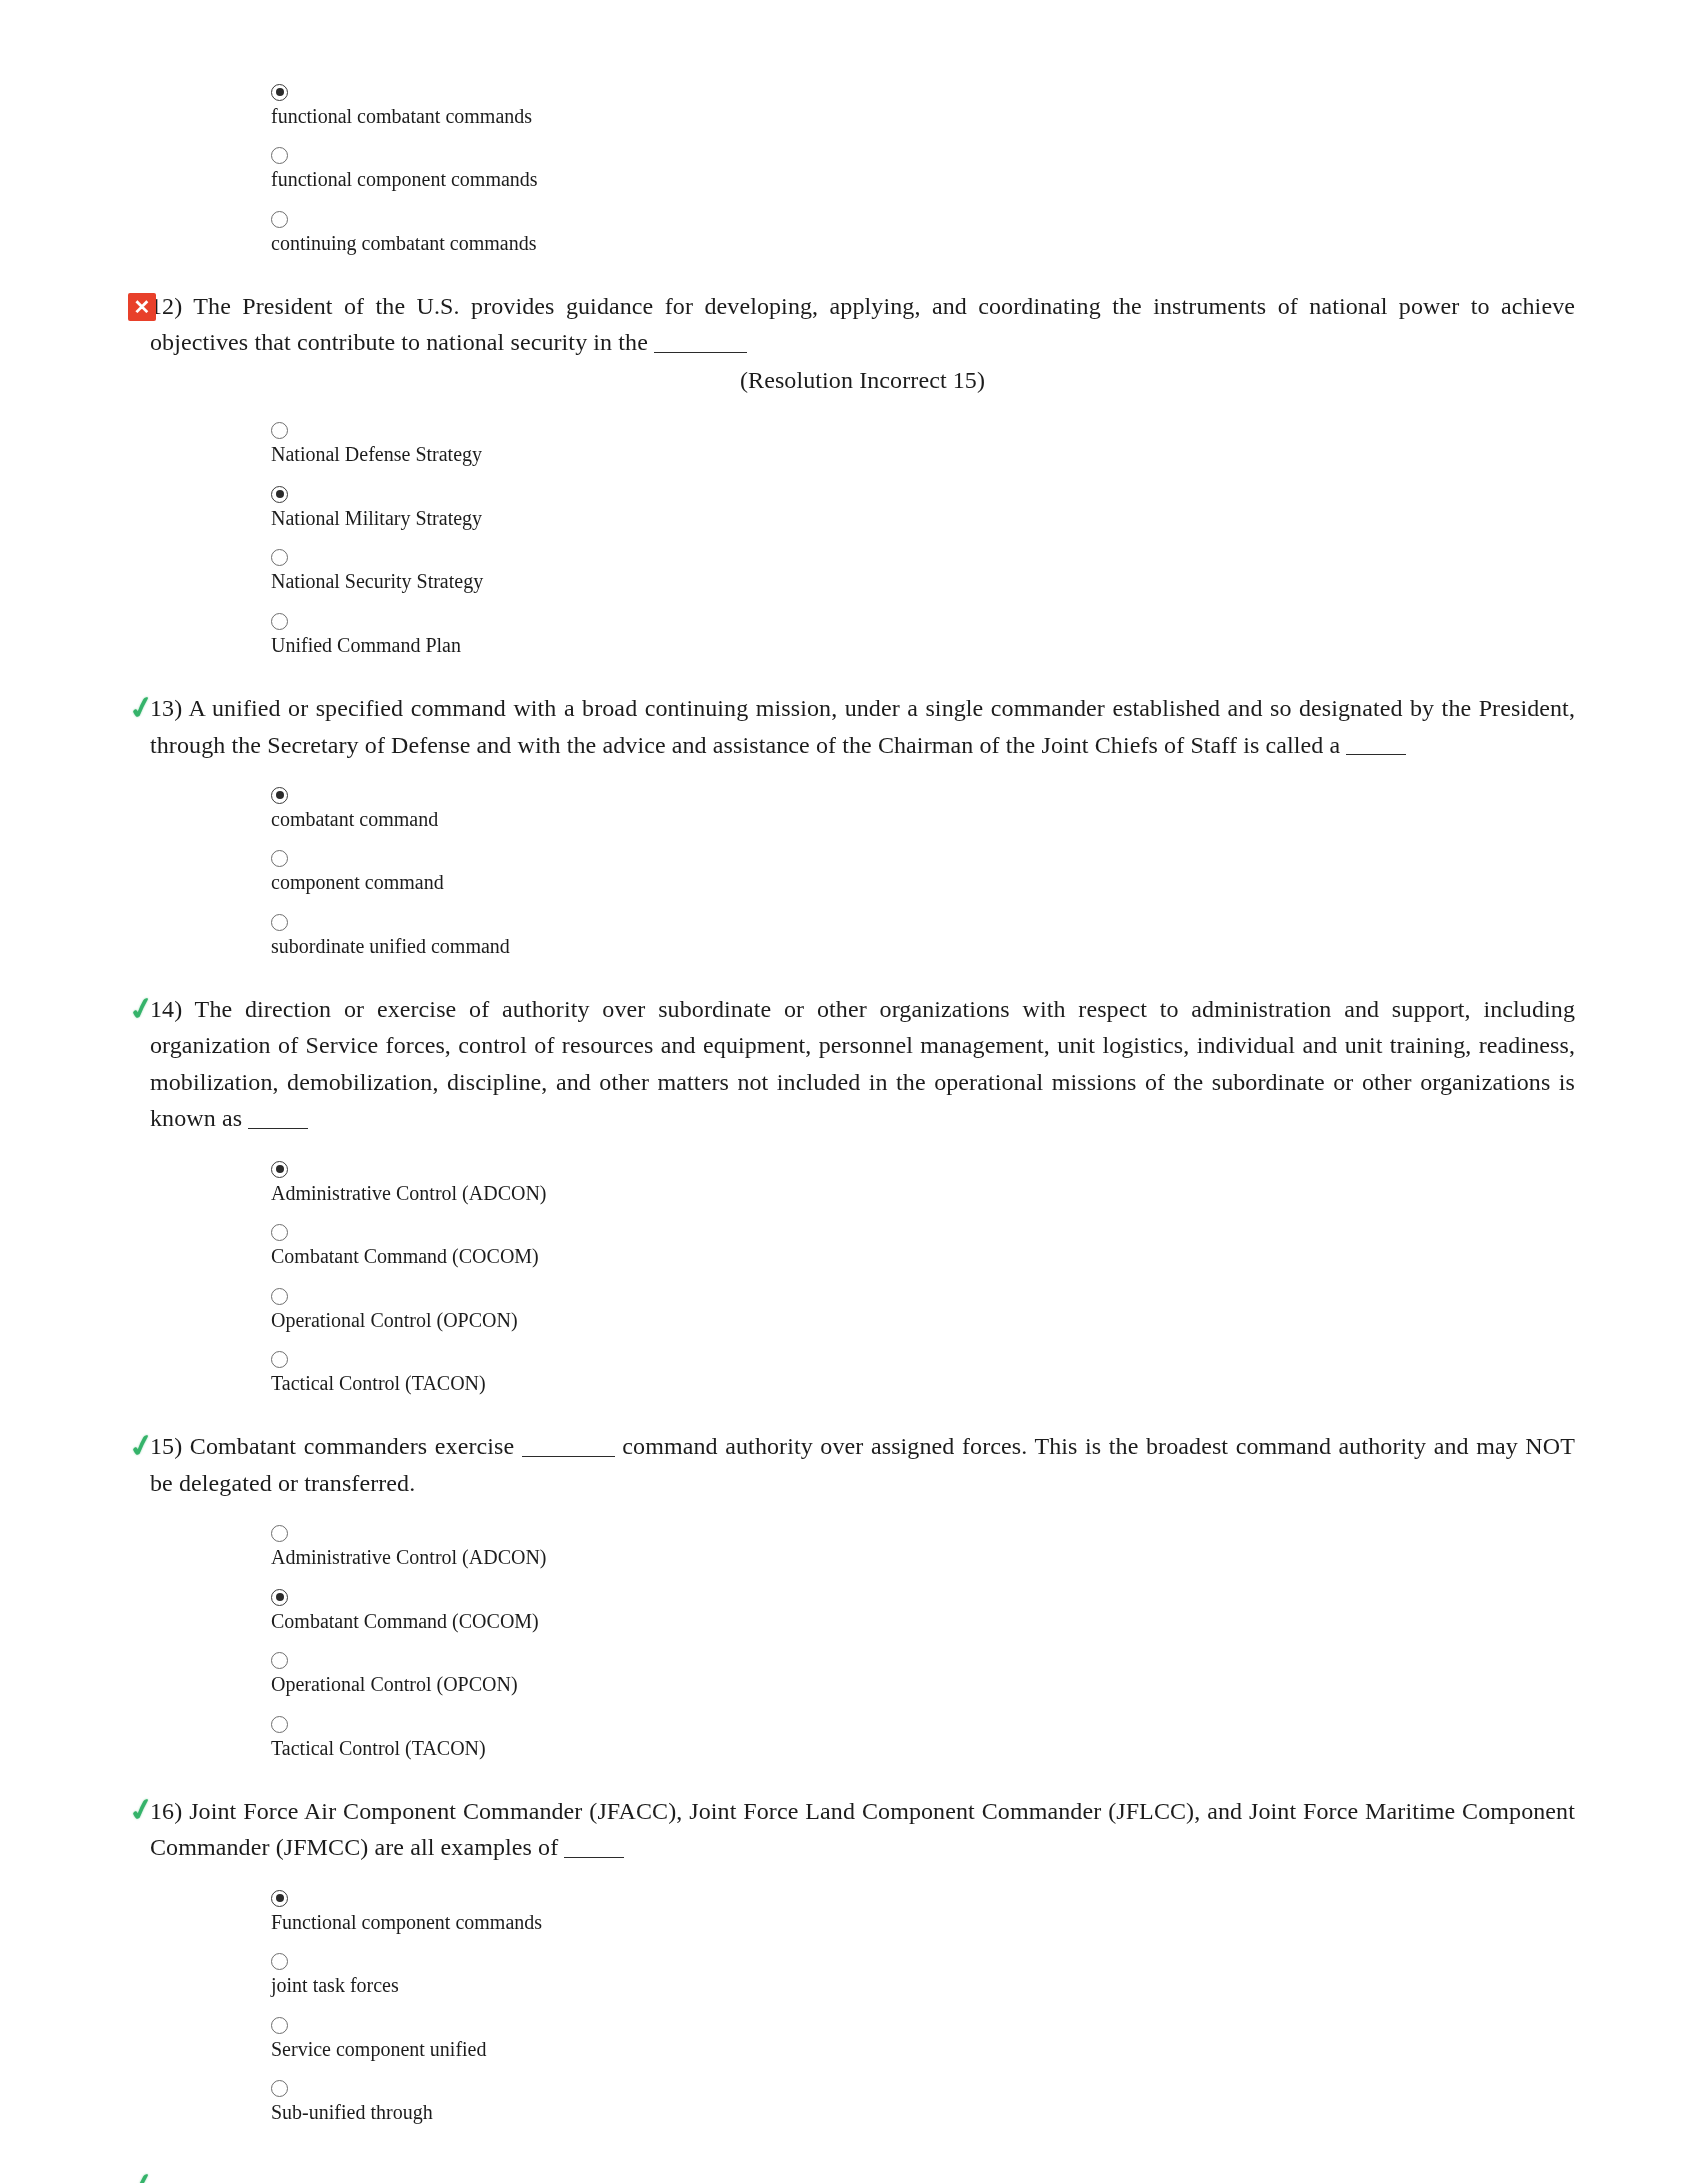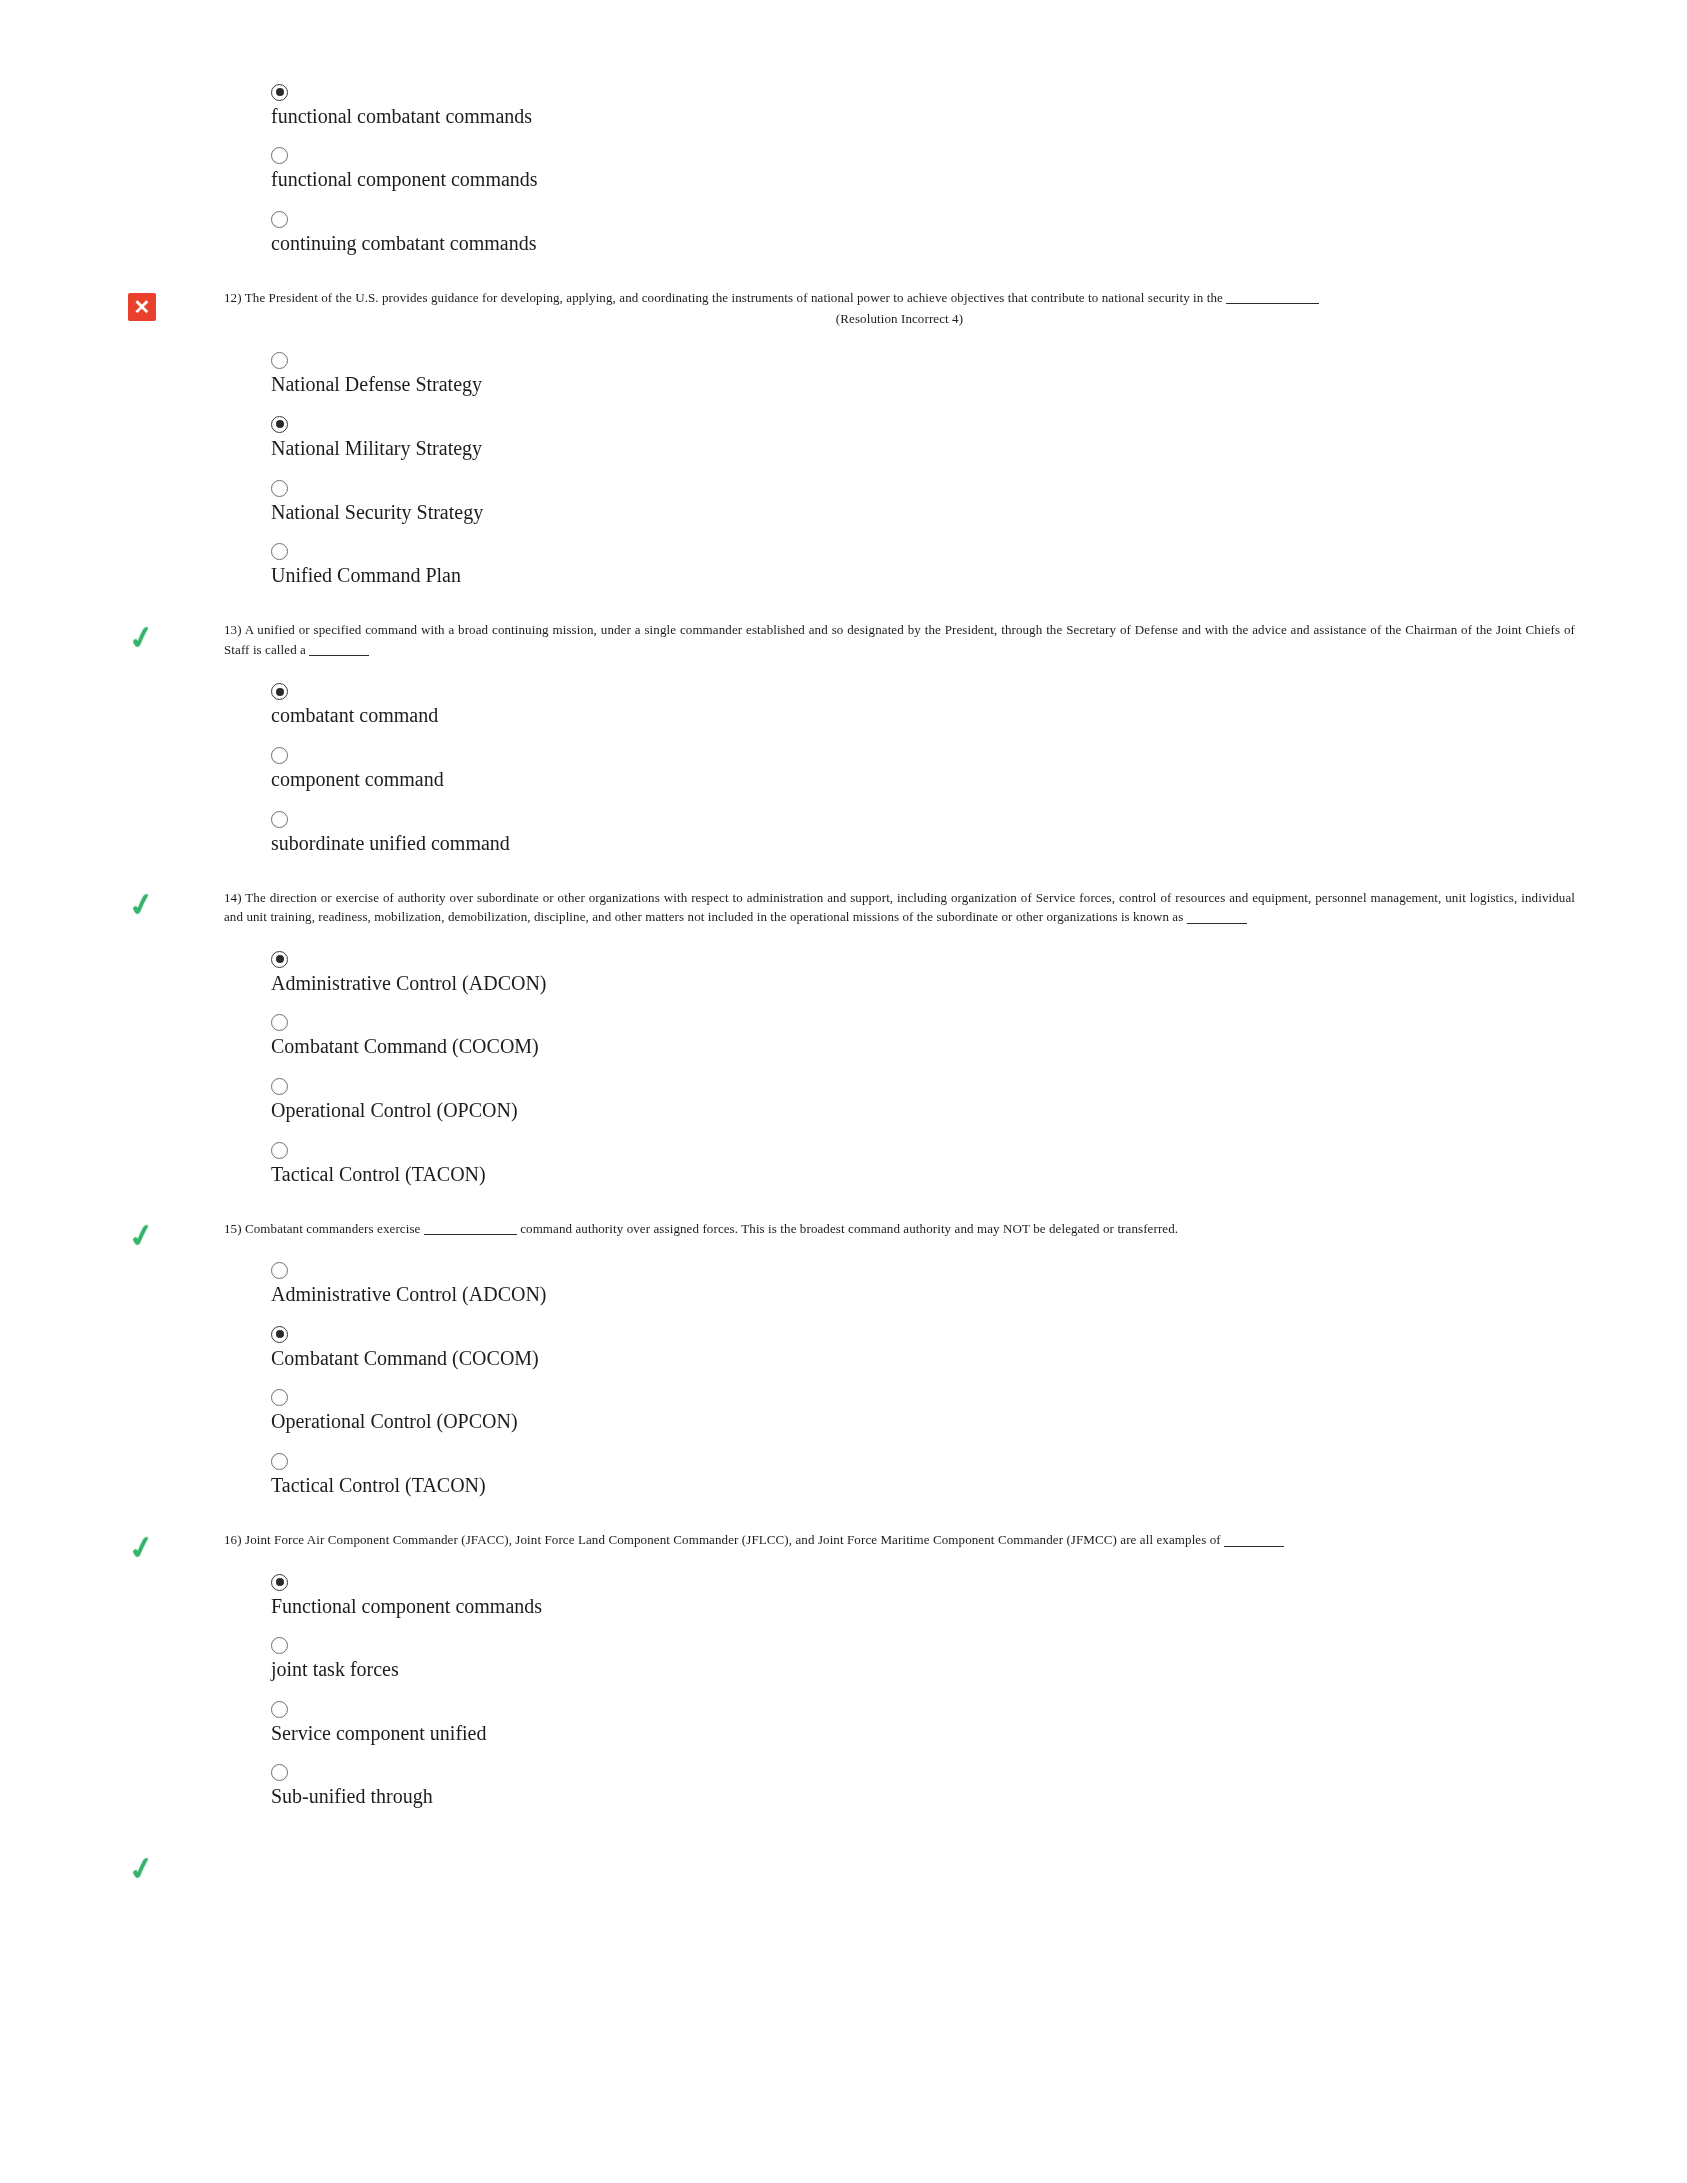--- a/index.html
+++ b/index.html
@@ -60,22 +60,22 @@
     background: #e8402a;
     color: #ffffff;
     font-size: 20px;
     font-weight: bold;
     line-height: 28px;
     text-align: center;
     border-radius: 2px;
   }
 
   .qtext {
-    margin-left: 105px;
-    font-size: 13px;
+    margin-left: 31px;
+    font-size: 24px;
     line-height: 1.52;
     text-align: justify;
     letter-spacing: 0.1px;
   }
   .qtext.centered-tail {
     text-align: justify;
   }
   .qtail {
     display: block;
     text-align: center;
@@ -166,21 +166,21 @@
 
     <div class="spacer-md"></div>
 
     <div class="qblock">
       <div class="marker wrong" style="top:4px;">
         <span class="glyph">✕</span>
       </div>
       <div class="qtext centered-tail">
         <span>12) The President of the U.S. provides guidance for developing, applying, and coordinating the instruments of national power to achieve objectives that contribute to national security in the</span>
         <span class="blank long"></span>
-        <span class="qtail">(Resolution Incorrect 4)</span>
+        <span class="qtail">(Resolution Incorrect 15)</span>
       </div>
     </div>
 
     <div class="spacer-sm"></div>
 
     <ul class="answers">
       <li class="answer">
         <span class="radio"></span>
         <span class="answer-label">National Defense Strategy</span>
       </li>

